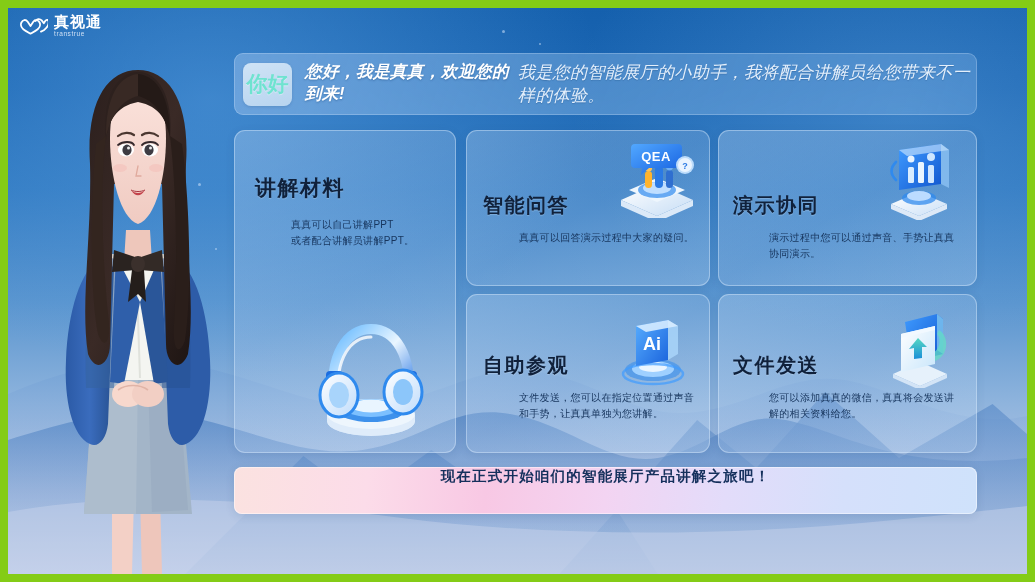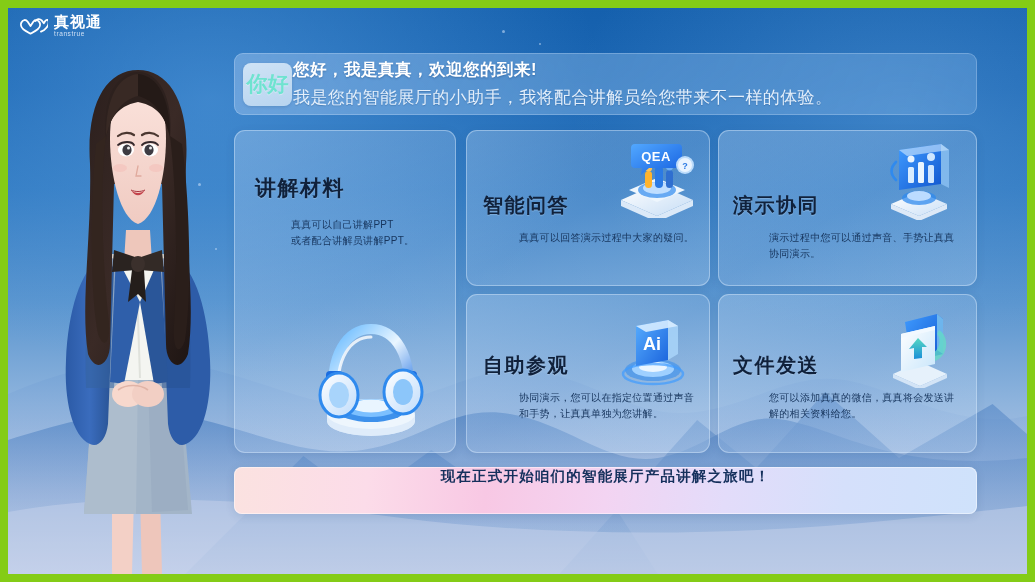--- a/index.html
+++ b/index.html
@@ -76,21 +76,21 @@
     width:49px;height:43px;margin-left:9px;flex:0 0 auto;
     border-radius:8px;
     background:linear-gradient(160deg,#cfe3f6 0%,#b7d4ef 100%);
     display:flex;align-items:center;justify-content:center;
     box-shadow:0 1px 3px rgba(20,60,110,.18);
   }
   .greet-badge span{
     font-size:21px;font-weight:700;color:#6fe3d0;letter-spacing:0px;
     text-shadow:0 1px 0 rgba(255,255,255,.35);
   }
-  .greet-text{margin-left:1px;display:flex;flex-direction:column;gap:5px;}
+  .greet-text{margin-left:13px;display:flex;flex-direction:row;gap:5px;font-style:italic;}
   .greet-title{
     font-size:16.5px;font-weight:700;color:#ffffff;letter-spacing:.5px;
     text-shadow:0 1px 2px rgba(12,50,100,.35);
   }
   .greet-sub{
     font-size:17px;color:#e4effb;letter-spacing:.4px;
     text-shadow:0 1px 1px rgba(12,50,100,.25);
   }
 
   
@@ -410,21 +410,21 @@
         <rect x="49" y="25" width="6" height="18" rx="1.5" fill="#d0e6ff"></rect>
         <circle cx="32" cy="19" r="3.5" fill="#e8f3ff"></circle>
         <circle cx="52" cy="17" r="4" fill="#cfe6ff"></circle>
 
         <path d="M17,22 C11,28 11,34 17,40" fill="none" stroke="#2f8aee" stroke-width="2.6" stroke-linecap="round"></path>
       </svg>
     </div>
 
     <div class="card card-r2c1">
       <div class="c-title">自助参观</div>
-      <div class="c-desc">协同演示，您可以在指定位置通过声音
+      <div class="c-desc">文件发送，您可以在指定位置通过声音
 和手势，让真真单独为您讲解。</div>
       <svg class="c-icon" viewBox="0 0 78 80">
         <defs>
           <linearGradient id="aiF" x1="0" y1="0" x2="1" y2="1">
             <stop offset="0" stop-color="#58aeff"></stop>
               <stop offset="1" stop-color="#1a63dc"></stop>
           </linearGradient>
         </defs>
 
         <ellipse cx="39" cy="62" rx="28" ry="11" fill="#2f8aee" opacity=".55"></ellipse>

